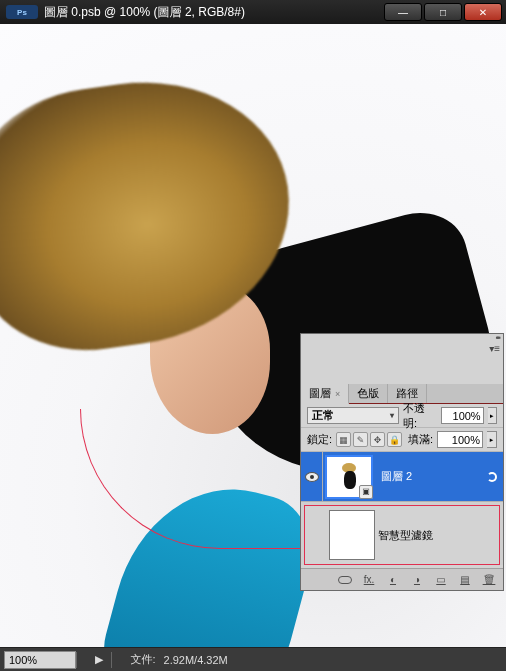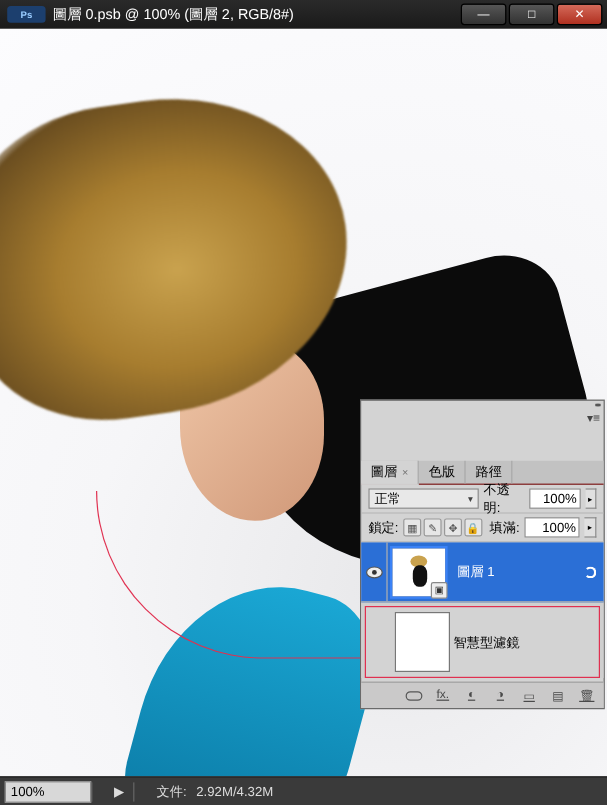--- a/index.html
+++ b/index.html
@@ -29,21 +29,21 @@
   .panel { position:absolute; right:2px; top:333px; width:204px; background:#d3d3d3; border:1px solid #6a6a6a; font-size:11px; color:#000; }
   .panel-top { height:6px; display:flex; justify-content:flex-end; align-items:center; padding-right:4px; }
   .panel-top span { font-size:8px; color:#555; letter-spacing:-2px; }
   .tabs { display:flex; background:#c2c2c2; border-bottom:1px solid #7f1d1d; height:20px;margin-top:44px; }
   .tab { padding: 2px 8px; border-right:1px solid #a8a8a8; display:flex;align-items:center; }
   .tab.active { background:#d3d3d3; border-bottom:1px solid #d3d3d3; margin-bottom:-1px; }
   .tab .x { margin-left:4px; color:#777; font-size:9px; }
   .panel-menu { position:absolute; right:3px; top:9px; font-size:10px; color:#444; }
 
   .row { display:flex; align-items:center; height:24px; padding:0 6px; border-bottom:1px solid #b8b8b8; gap:4px; }
-  .select { flex:0 0 92px; height:17px; background:#e8e8e8; border:1px solid #8a8a8a; display:flex;align-items:center; padding:0 4px; justify-content:space-between; }
+  .select { flex:0 0 92px; height:17px; background:#e8e8e8; border:1px solid #8a8a8a; display:flex;align-items:center; padding:0 4px; justify-content:space-between;font-weight:bold; }
   .chev { font-size:8px; color:#444; }
   .lbl { }
   .pct-box { width:46px; height:17px; background:#fff; border:1px solid #8a8a8a; display:flex;align-items:center;justify-content:flex-end;padding:0 2px; }
   .tiny-chev { width:10px;height:17px;border:1px solid #8a8a8a;border-left:none;background:#e0e0e0;display:flex;align-items:center;justify-content:center;font-size:7px; }
 
   .lock-icons { display:flex; gap:2px; }
   .lock-icons .ic { width:15px;height:15px;border:1px solid #999;background:#e6e6e6;border-radius:2px;display:flex;align-items:center;justify-content:center;font-size:9px;color:#555; }
 
   .layers { background:#cfcfcf; }
   .layer { display:flex; align-items:center; min-height:50px; border-bottom:1px solid #b0b0b0; }
@@ -150,21 +150,21 @@
 
   <div class="layers">
     <div class="layer active">
       <div class="eye-col">
           <div class="eye"></div>
         </div>
       <div class="thumb selected">
         <div class="mini-person"></div>
         <div class="so-badge">▣</div>
       </div>
-      <span class="layer-name">圖層 1</span>
+      <span class="layer-name">圖層 2</span>
       <div class="ring"></div>
     </div>
 
     <div class="sf-group">
       <div class="sf-row">
         <div class="sf-mask"></div>
         <span class="sf-label">智慧型濾鏡</span>
       </div>
     </div>
   </div>

